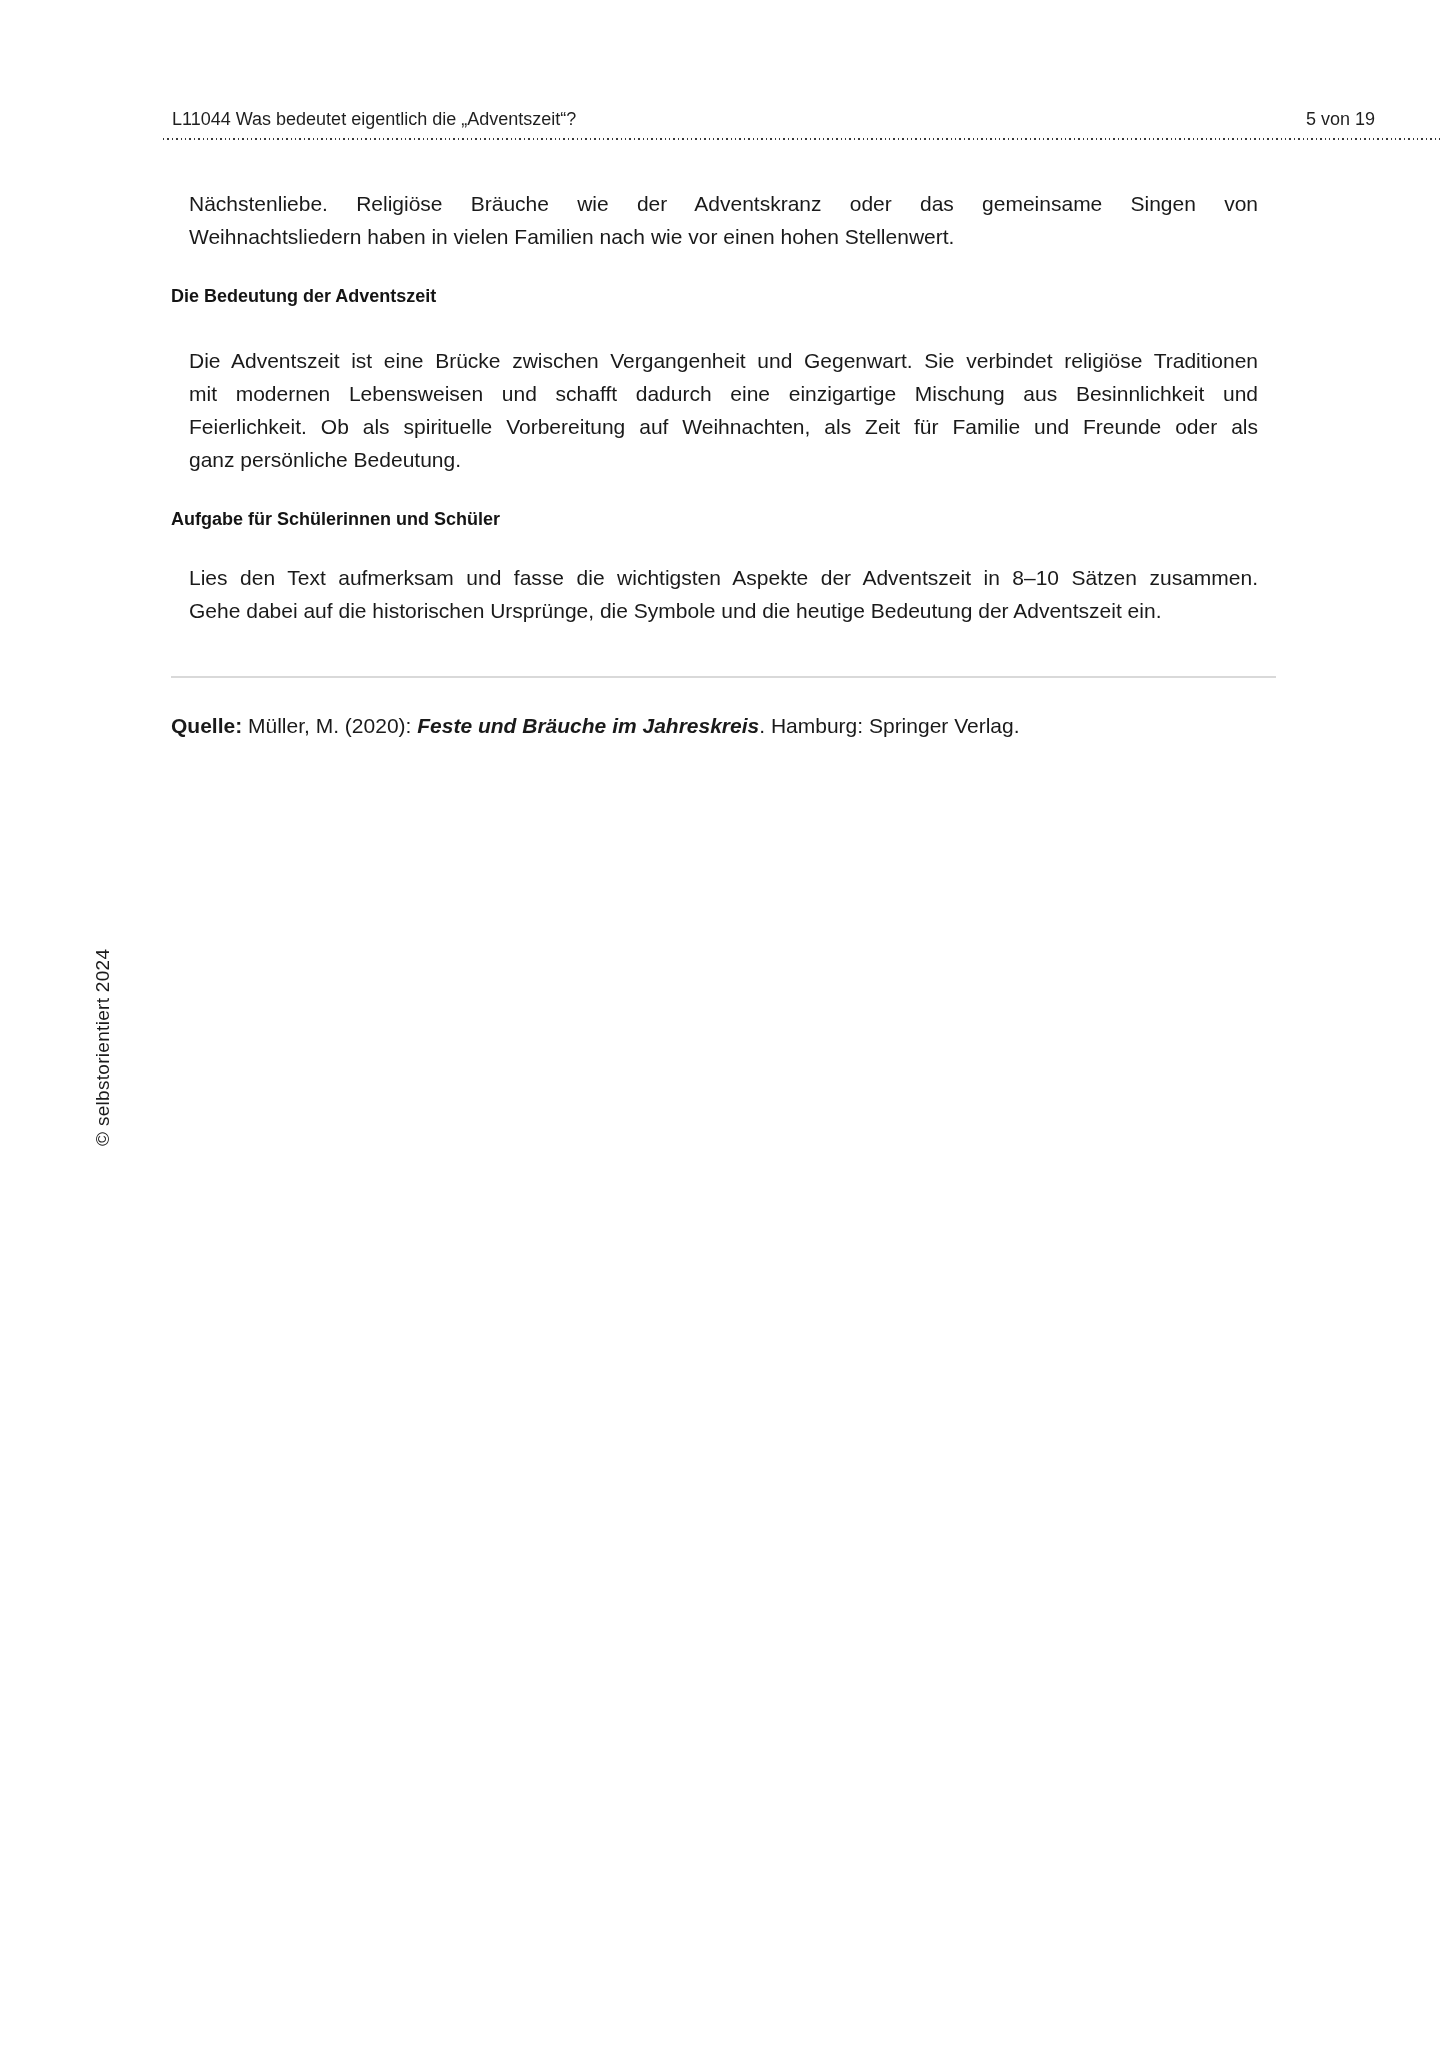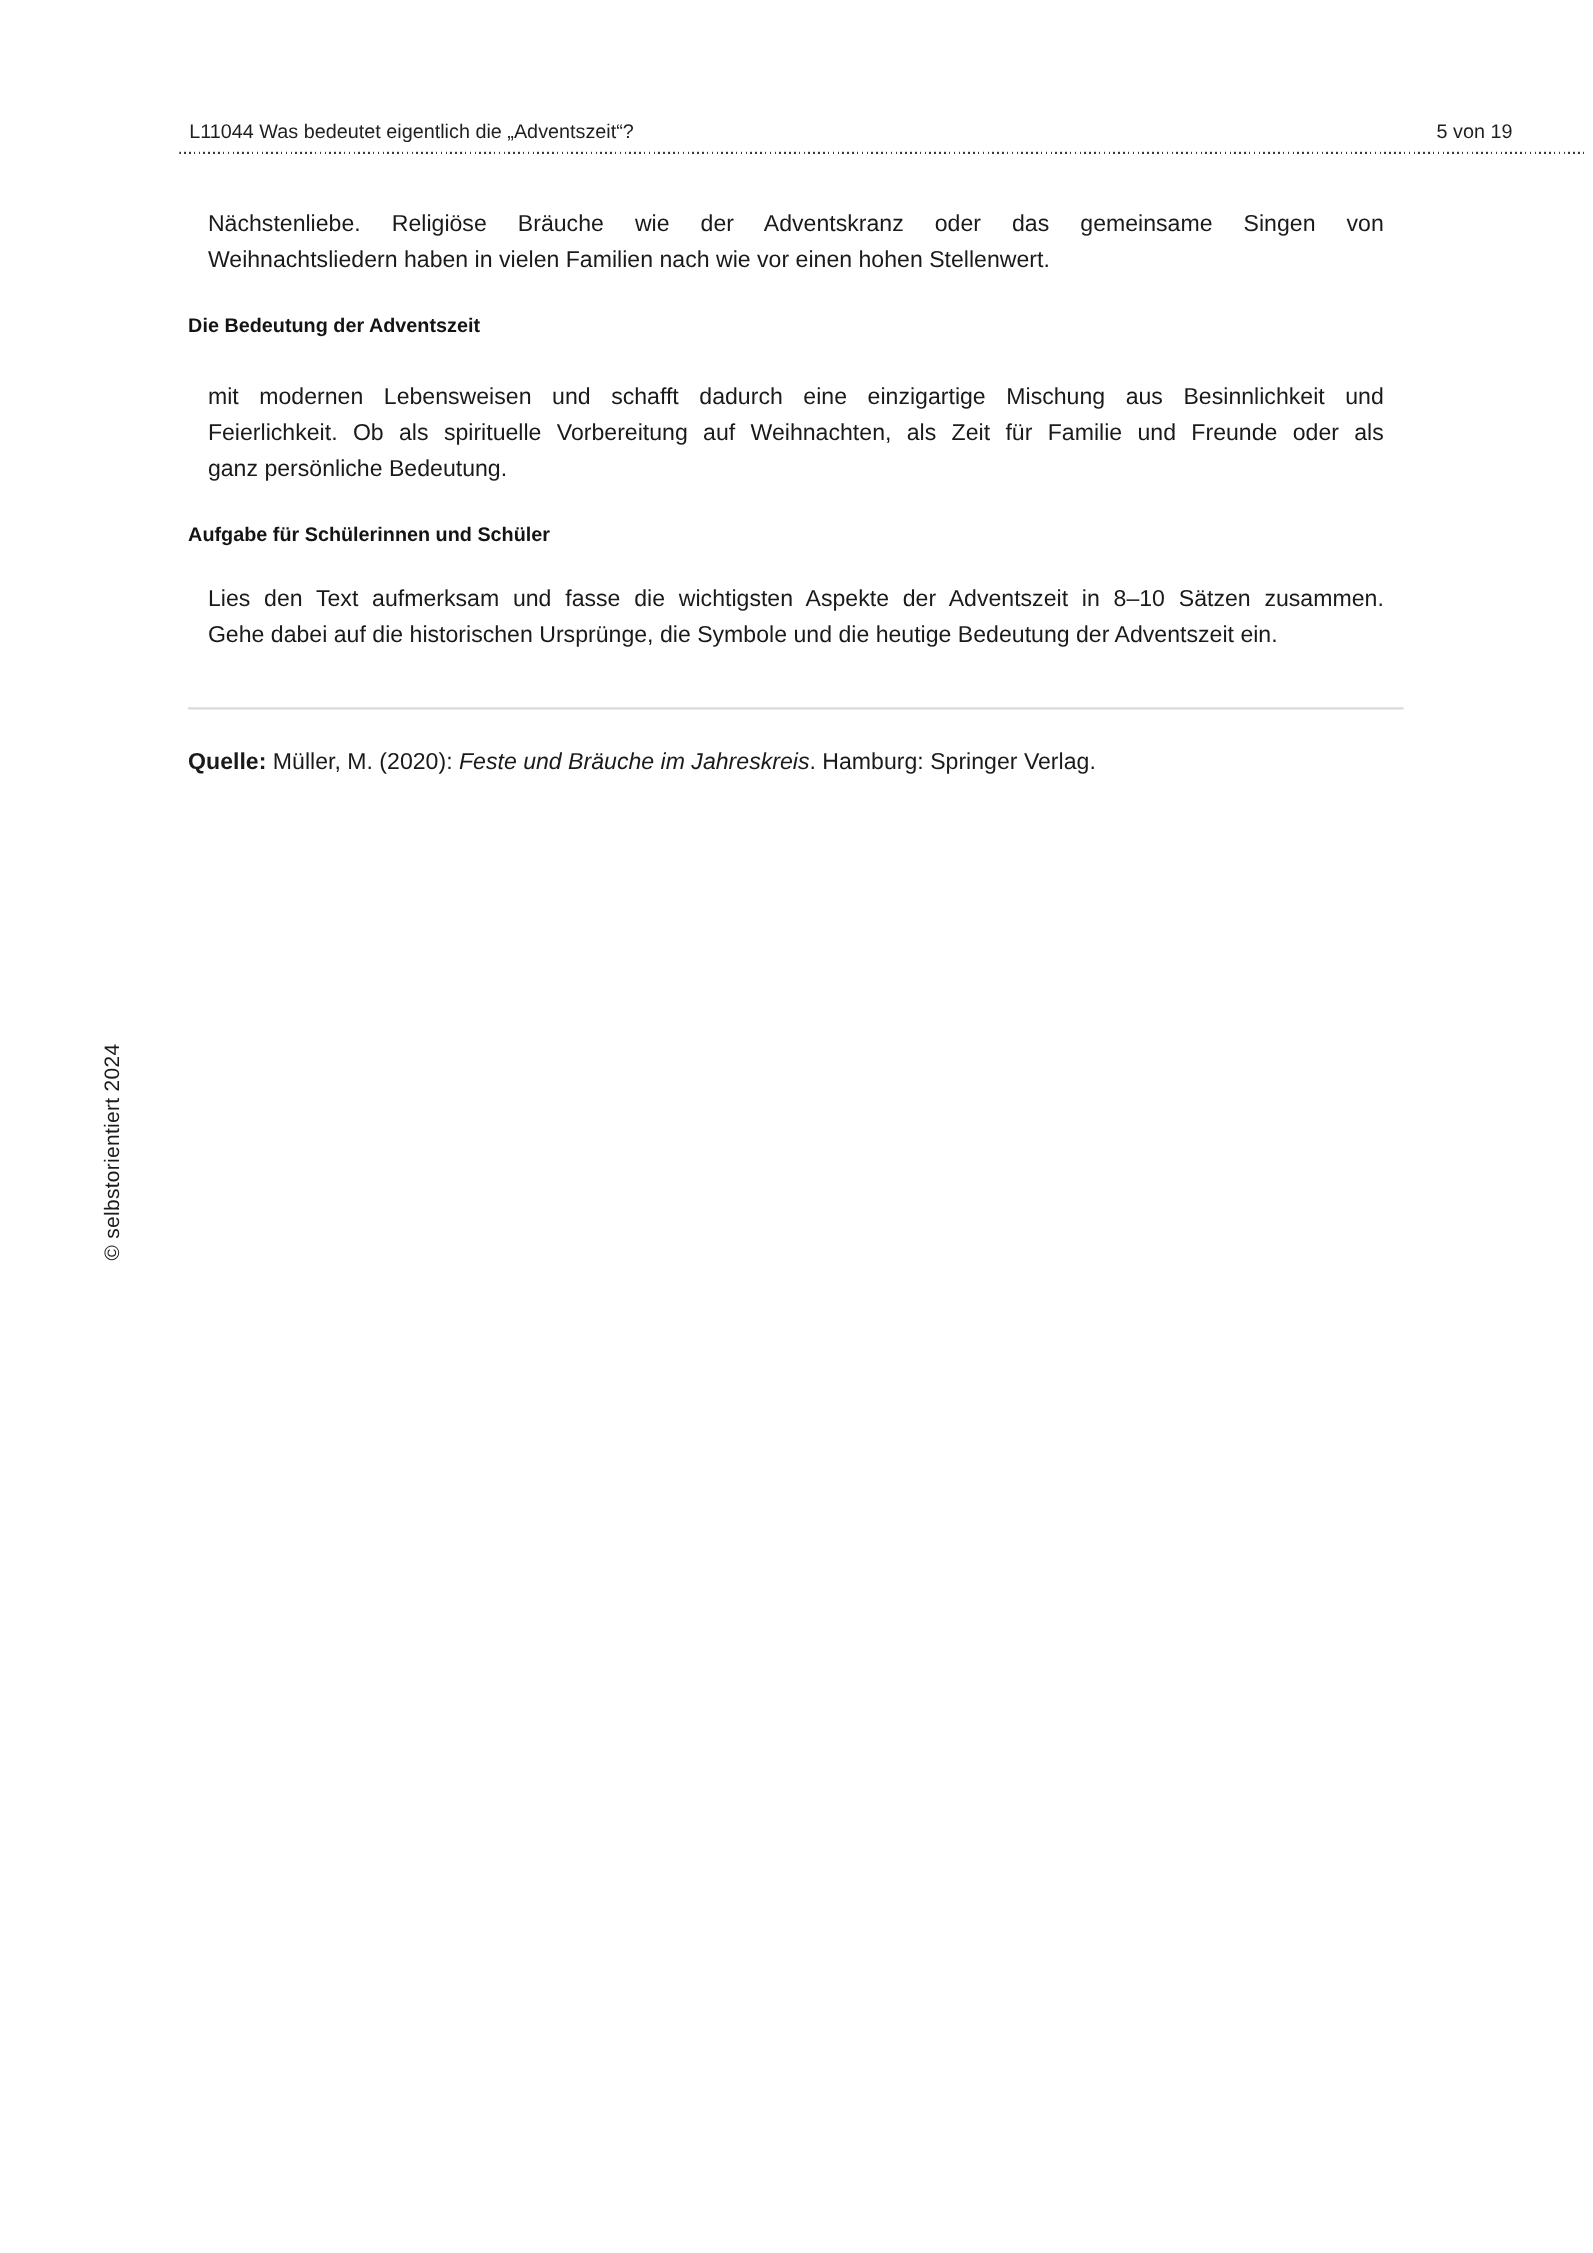--- a/index.html
+++ b/index.html
@@ -65,21 +65,21 @@
     height: 2px;
     background: #d9d9d9;
     margin: 49px 0 0 0;
   }
   .source-line {
     margin: 31px 0 0 0;
     font-size: 21px;
     line-height: 33px;
   }
   .source-line strong { font-weight: bold; }
-  .source-line em { font-style: italic; }
+  .source-line em { font-style: italic; font-weight: bold; }
 
   
   .copyright {
     position: absolute;
     left: 92px;
     top: 1146px;
     transform-origin: 0 0;
     transform: rotate(-90deg);
     white-space: nowrap;
     font-size: 19px;
@@ -111,20 +111,21 @@
   <main class="content">
 
     <div class="para">
       <div class="jline">Nächstenliebe. Religiöse Bräuche wie der Adventskranz oder das gemeinsame Singen von</div>
       <div class="lastline">Weihnachtsliedern haben in vielen Familien nach wie vor einen hohen Stellenwert.</div>
     </div>
 
     <h2 class="heading">Die Bedeutung der Adventszeit</h2>
 
     <div class="para para-bedeutung">
+      <div class="jline">Die Adventszeit ist eine Brücke zwischen Vergangenheit und Gegenwart. Sie verbindet religiöse Traditionen</div>
       <div class="jline">mit modernen Lebensweisen und schafft dadurch eine einzigartige Mischung aus Besinnlichkeit und</div>
       <div class="jline">Feierlichkeit. Ob als spirituelle Vorbereitung auf Weihnachten, als Zeit für Familie und Freunde oder als</div>
       <div class="lastline">ganz persönliche Bedeutung.</div>
     </div>
 
     <h2 class="heading">Aufgabe für Schülerinnen und Schüler</h2>
 
     <div class="para para-aufgabe">
       <div class="jline">Lies den Text aufmerksam und fasse die wichtigsten Aspekte der Adventszeit in 8–10 Sätzen zusammen.</div>
       <div class="lastline">Gehe dabei auf die historischen Ursprünge, die Symbole und die heutige Bedeutung der Adventszeit ein.</div>

